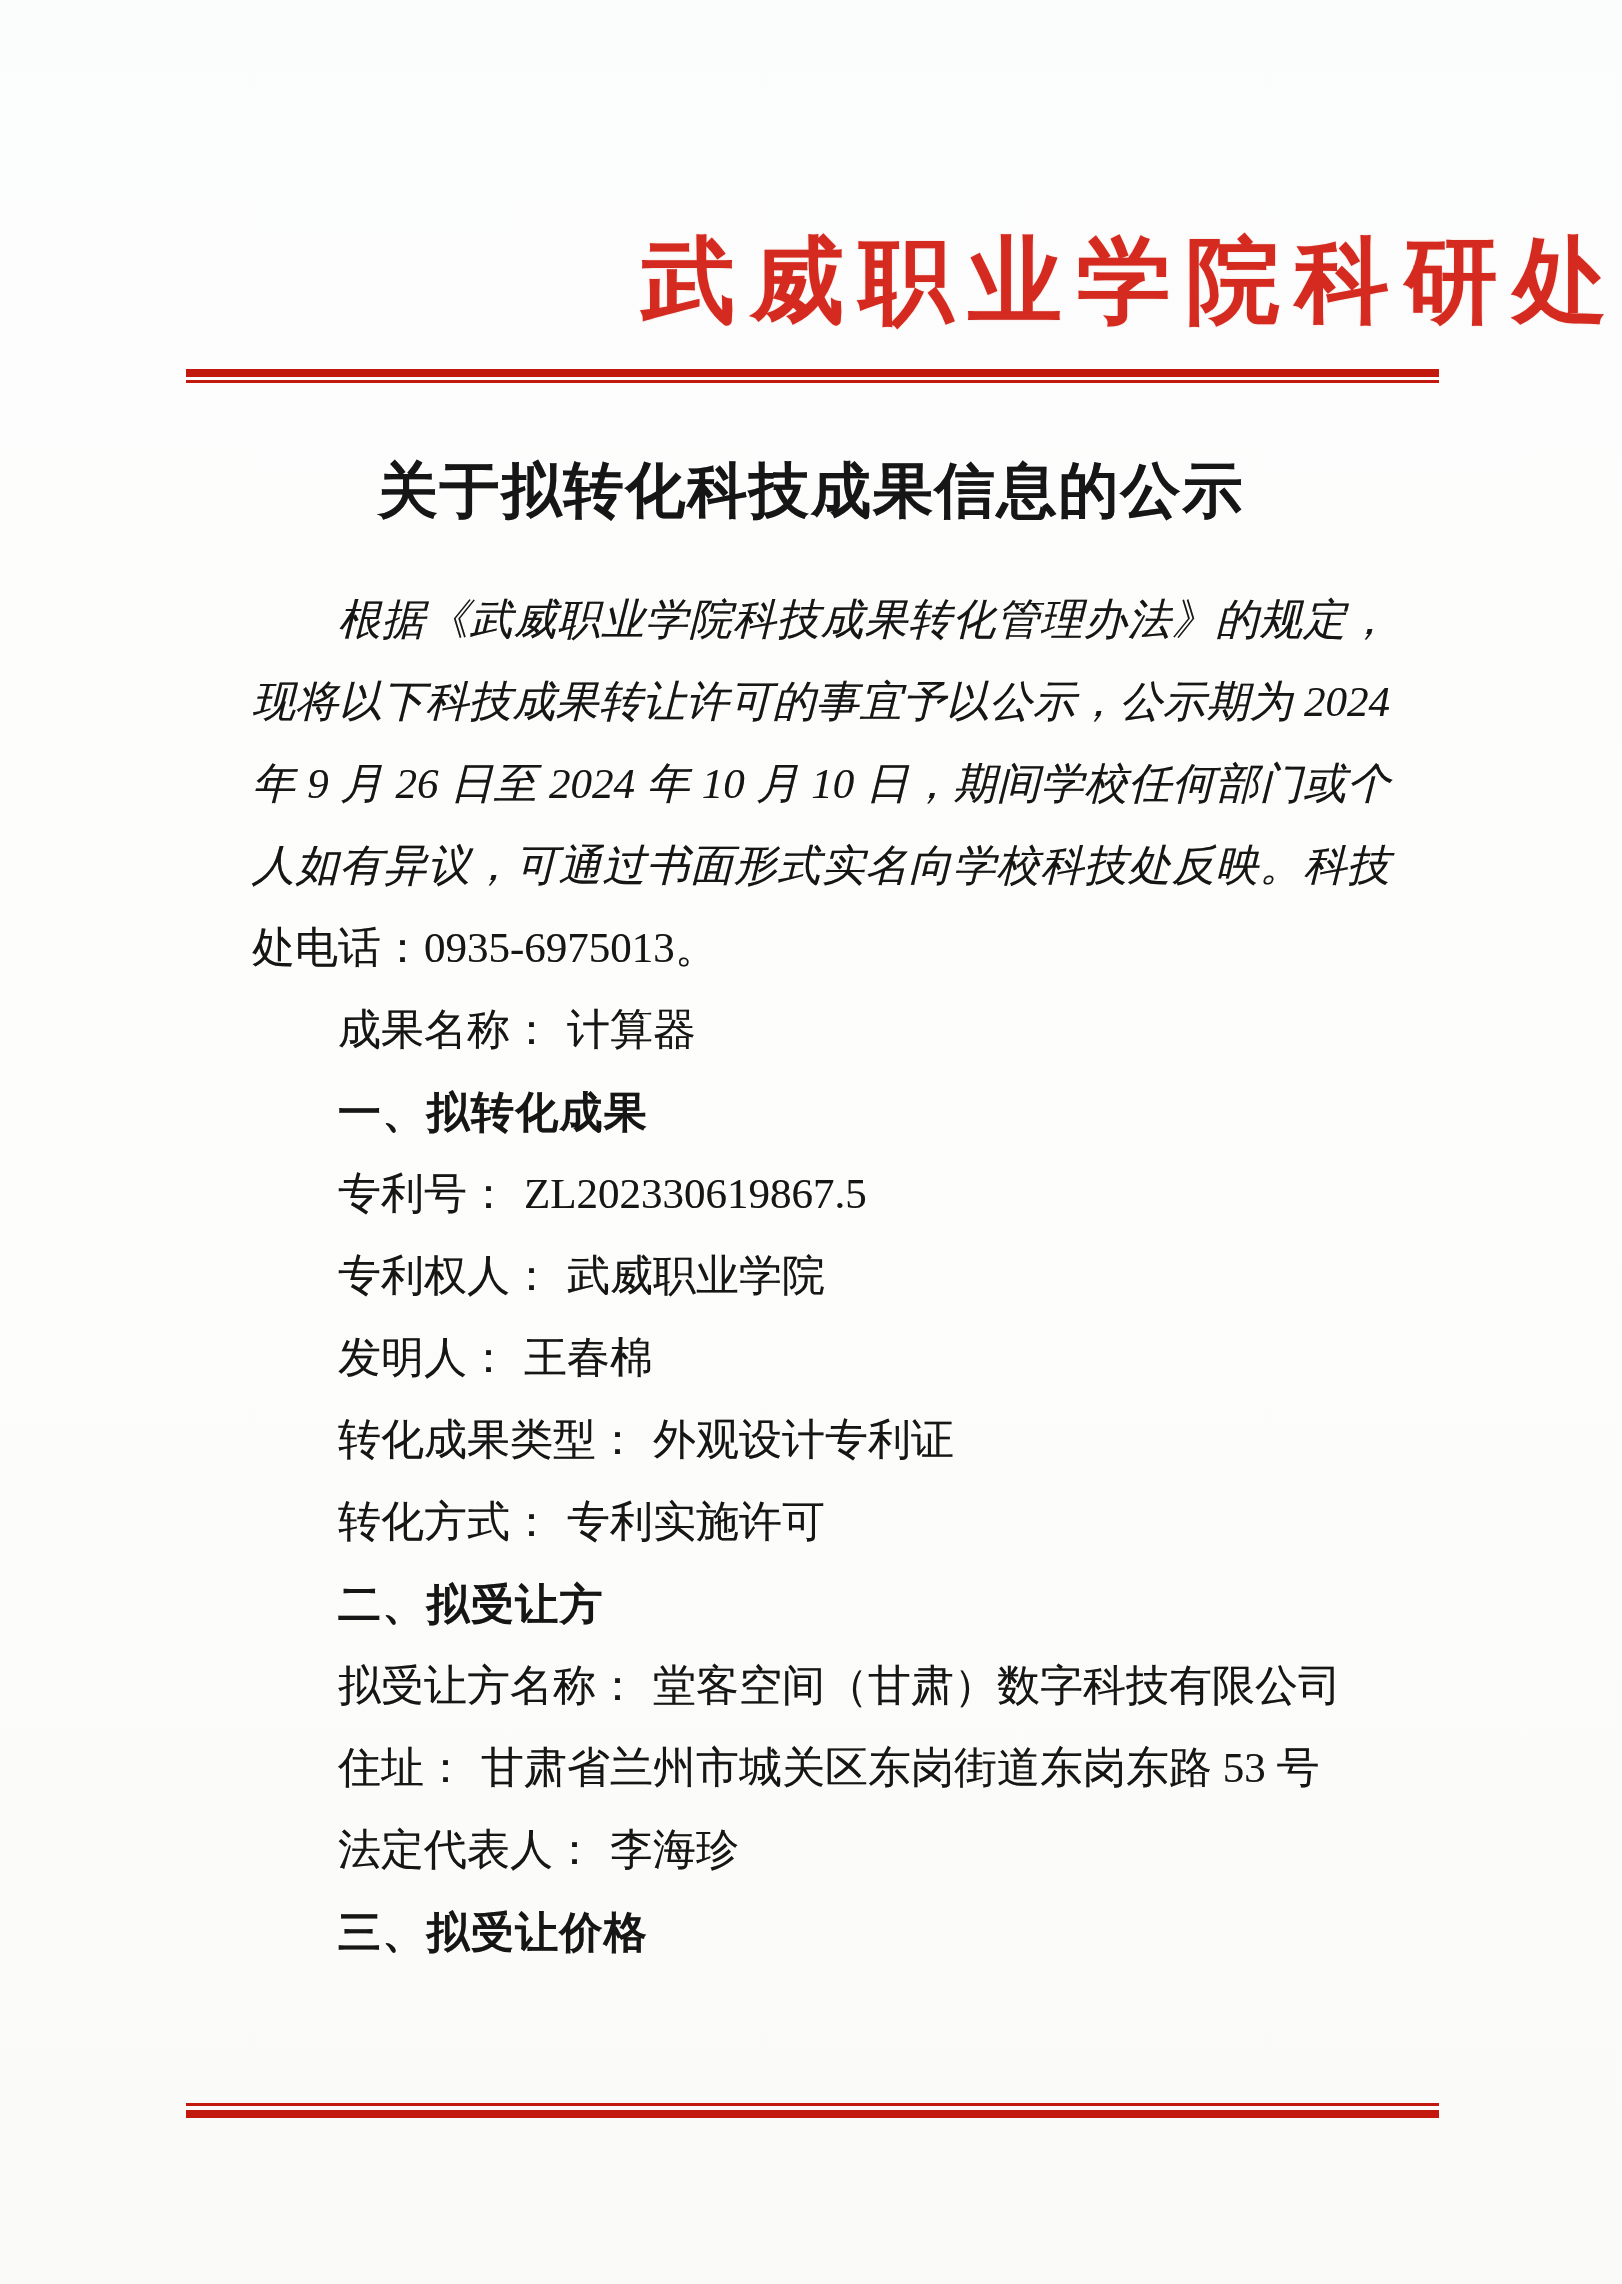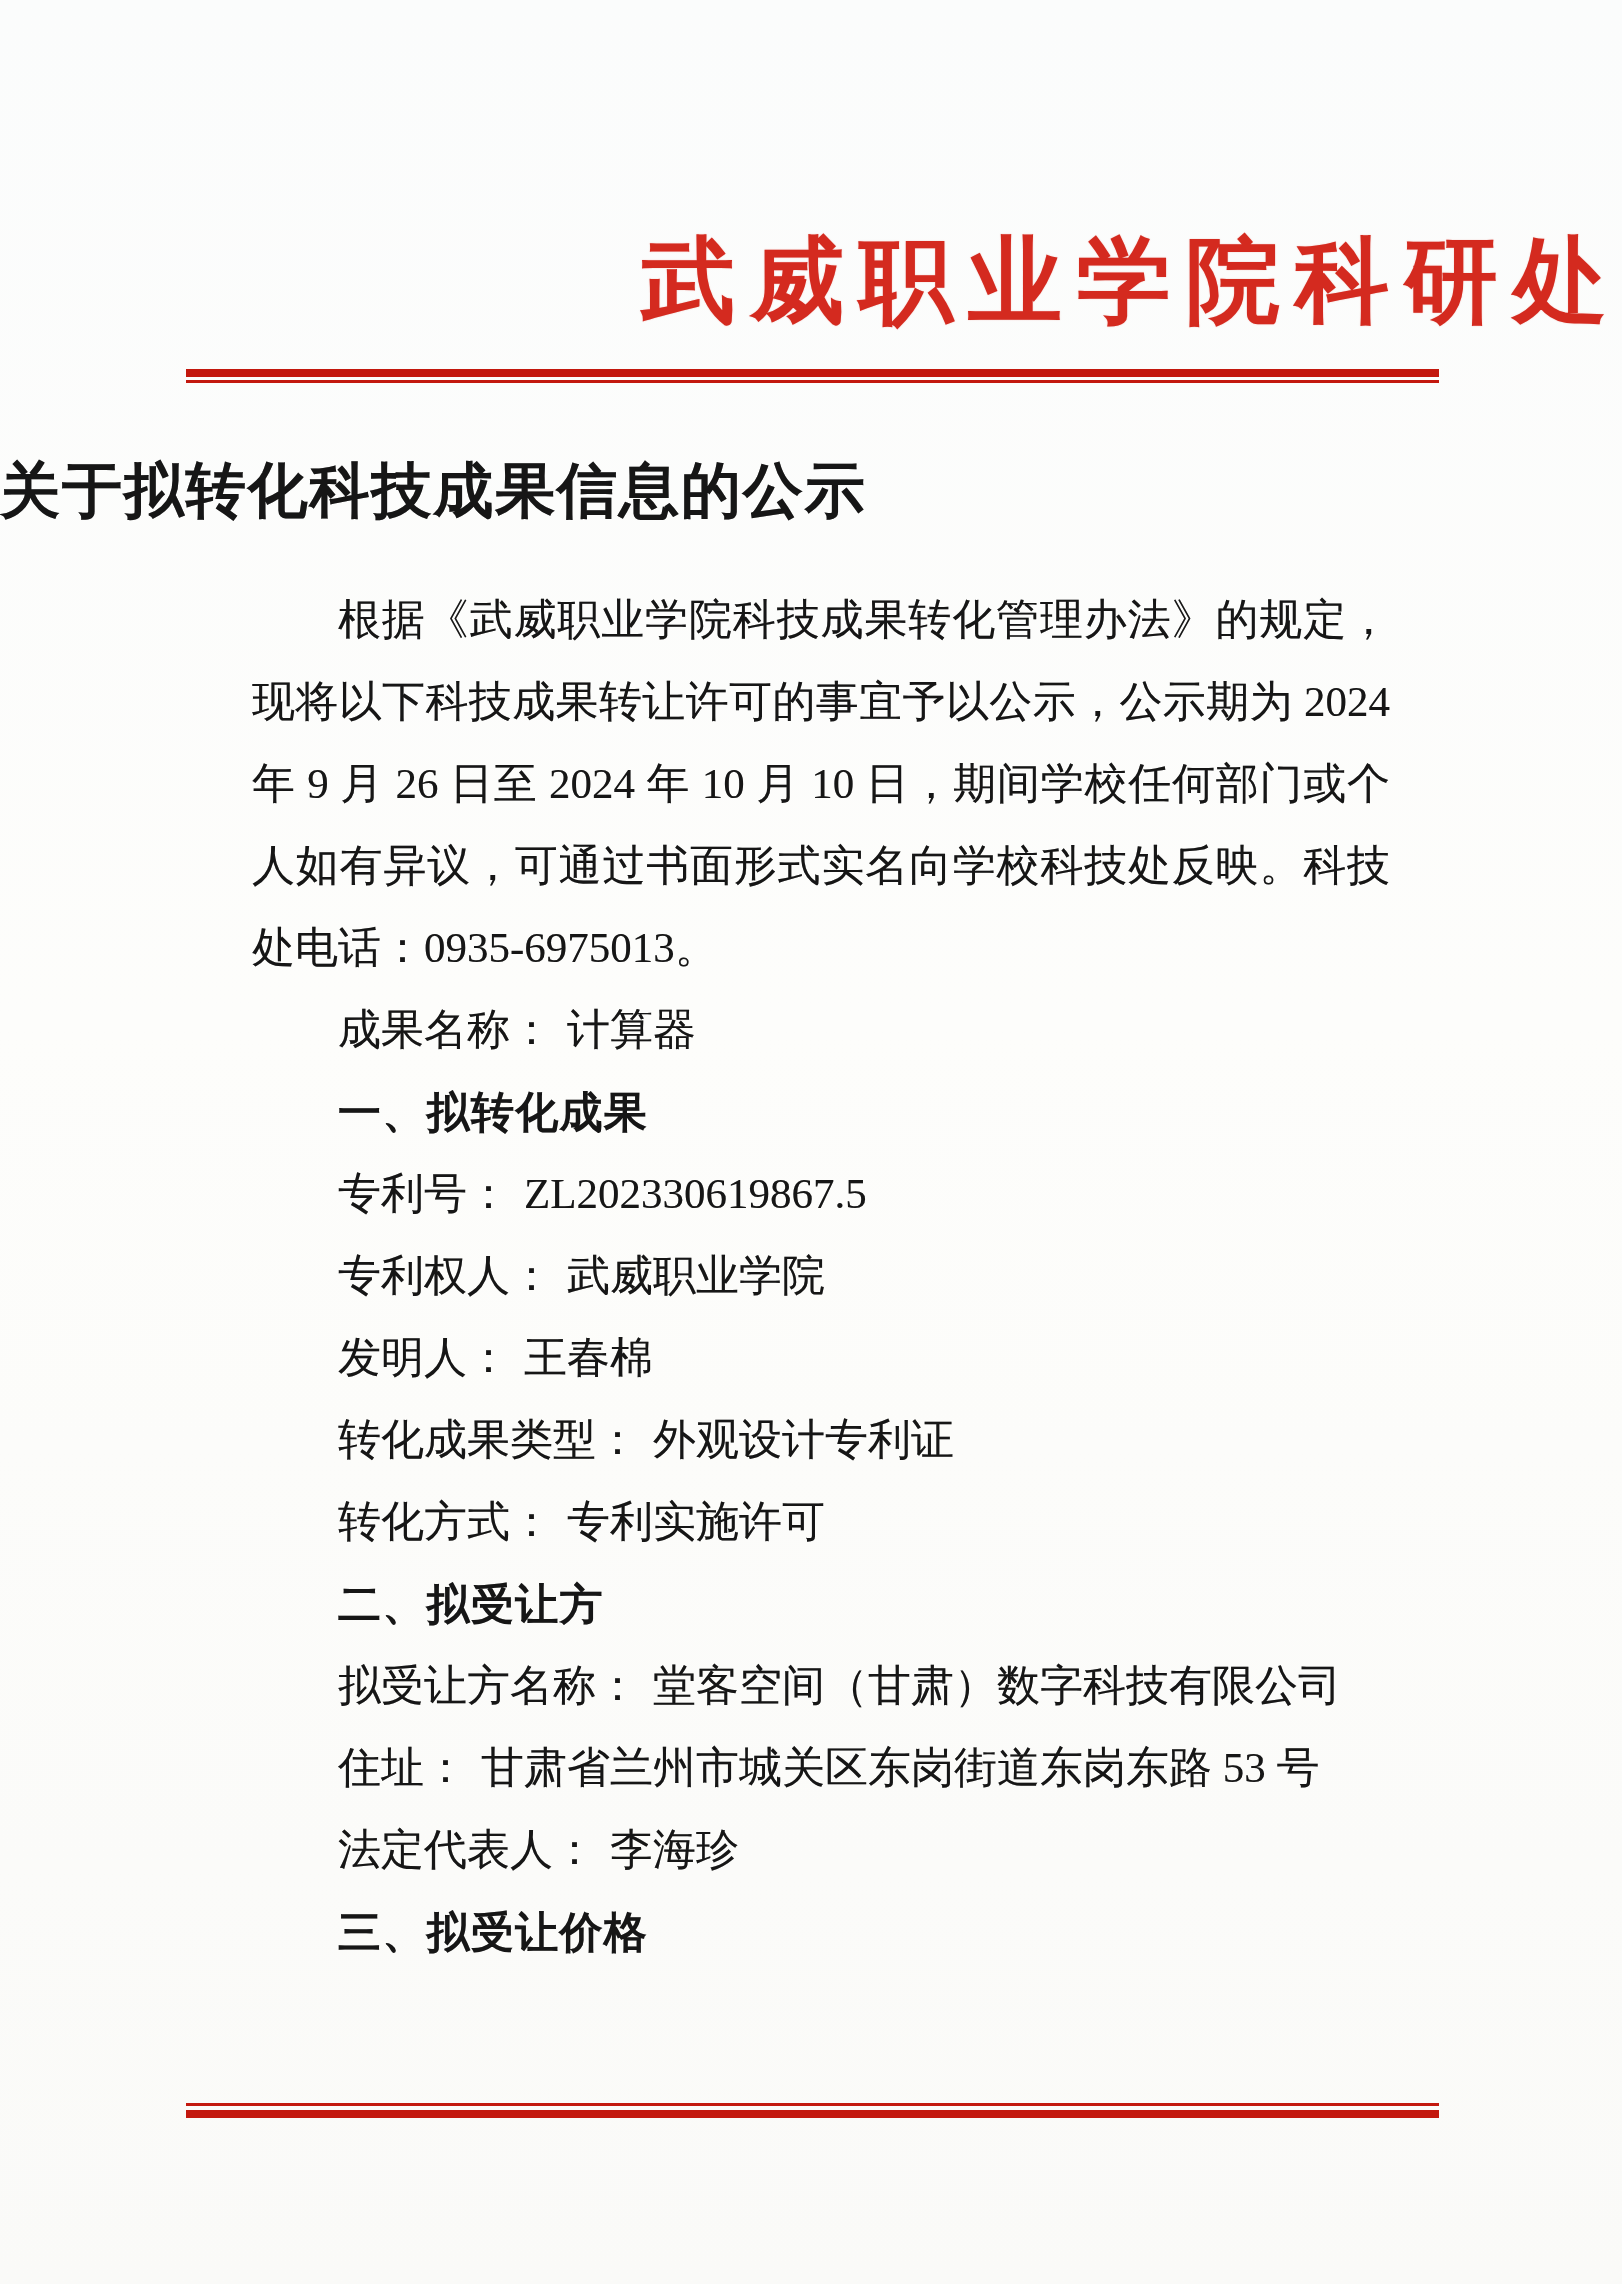--- a/index.html
+++ b/index.html
@@ -28,35 +28,35 @@
   }
   .rule{position:absolute;left:186px;width:1253px;background:var(--rule-red);}
   .rule.thick{height:8.2px;}
   .rule.thin{height:3.1px;}
   .rule.top-thick{top:369px;}
   .rule.top-thin{top:380px;}
   .rule.bot-thin{top:2103px;}
   .rule.bot-thick{top:2110px;}
   .doc-title{
     position:absolute;top:454px;left:0;right:0;
-    text-align:left;
+    text-align:center;
     font-size:60px;line-height:75px;
     font-weight:bold;
     color:var(--ink);
     letter-spacing:1.9px;
     text-shadow:0 0 0.6px rgba(20,20,20,.45);
     white-space:nowrap;
   }
   .body-block{
     position:absolute;left:252px;top:579px;width:1138px;
     font-size:43px;color:var(--ink);
     text-shadow:0 0 0.6px rgba(20,20,20,.4);
   }
   .line{height:82px;line-height:82px;}
-  .just{text-align:justify;text-align-last:justify;}
+  .just{text-align:justify;text-align-last:justify;font-style:italic;}
   .indent{text-indent:86px;}
   .heading{
     font-weight:bold;
     font-family:"Liberation Sans","DejaVu Sans",sans-serif;
     letter-spacing:1.3px;
   }
   .field .val{margin-left:14px;}
   .line,.field{white-space:normal;}
 </style>
 </head>

